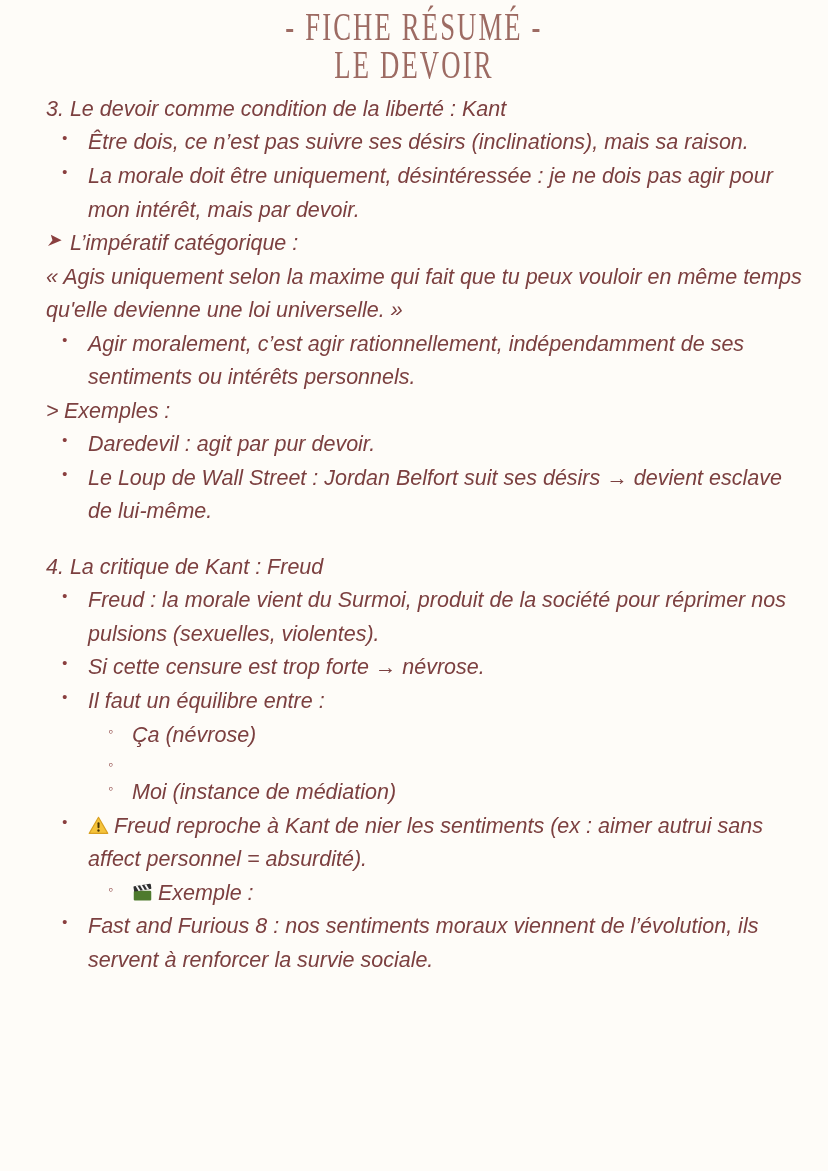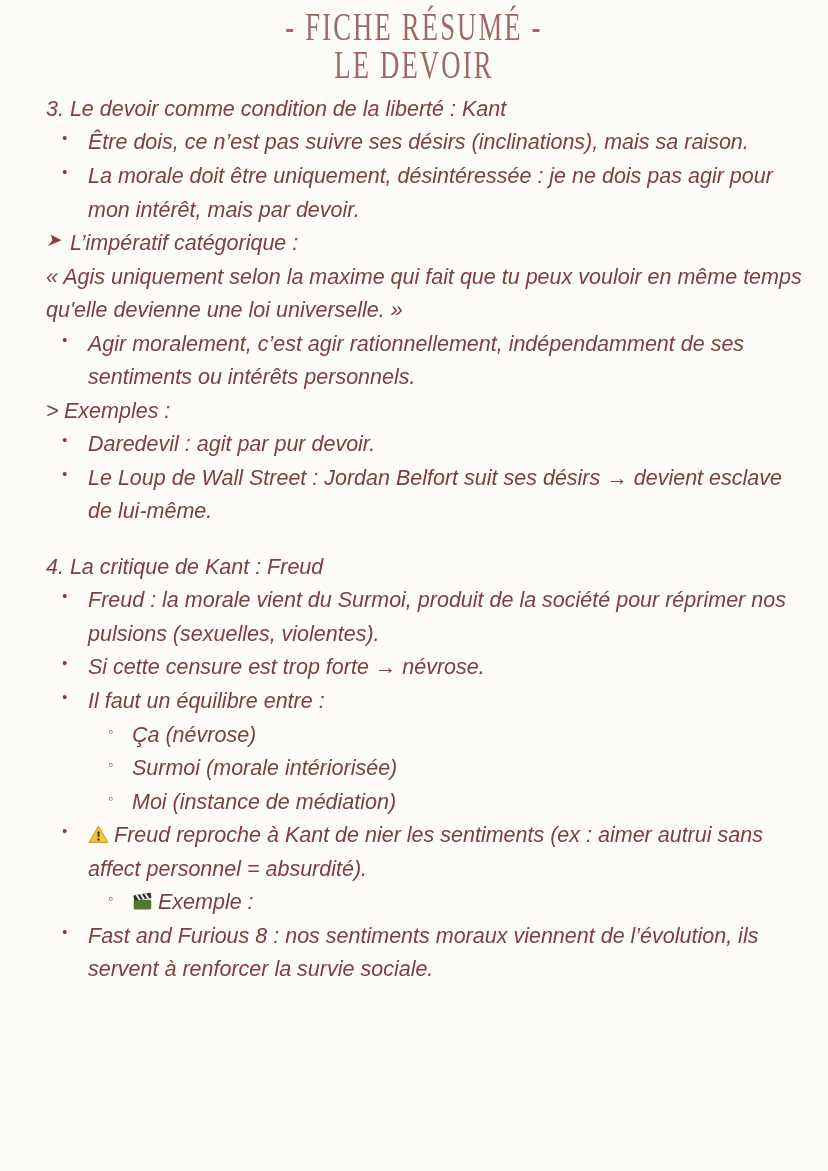--- a/index.html
+++ b/index.html
@@ -196,21 +196,20 @@
       <div class="row marker-row lvl1">
         <span class="marker">•</span>
         <span class="marker-text">Il faut un équilibre entre :</span>
       </div>
       <div class="row marker-row lvl2">
         <span class="marker">◦</span>
         <span class="marker-text">Ça (névrose)</span>
       </div>
       <div class="row marker-row lvl2">
         <span class="marker">◦</span>
-        <span class="marker-text">Surmoi (morale intériorisée)</span>
       </div>
       <div class="row marker-row lvl2">
         <span class="marker">◦</span>
         <span class="marker-text">Moi (instance de médiation)</span>
       </div>
       <div class="row marker-row lvl1">
         <span class="marker">•</span>
         <span class="marker-text"><span class="emoji emoji-warn"><svg viewBox="0 0 24 24" width="21" height="21">
               <path d="M12 2.6 L22.6 21 L1.4 21 Z" fill="#f5c33b" stroke="#d9a021" stroke-width="1.3" stroke-linejoin="round"></path>
               <rect x="10.85" y="8.4" width="2.3" height="6.6" rx="1.1" fill="#4a3505"></rect>

